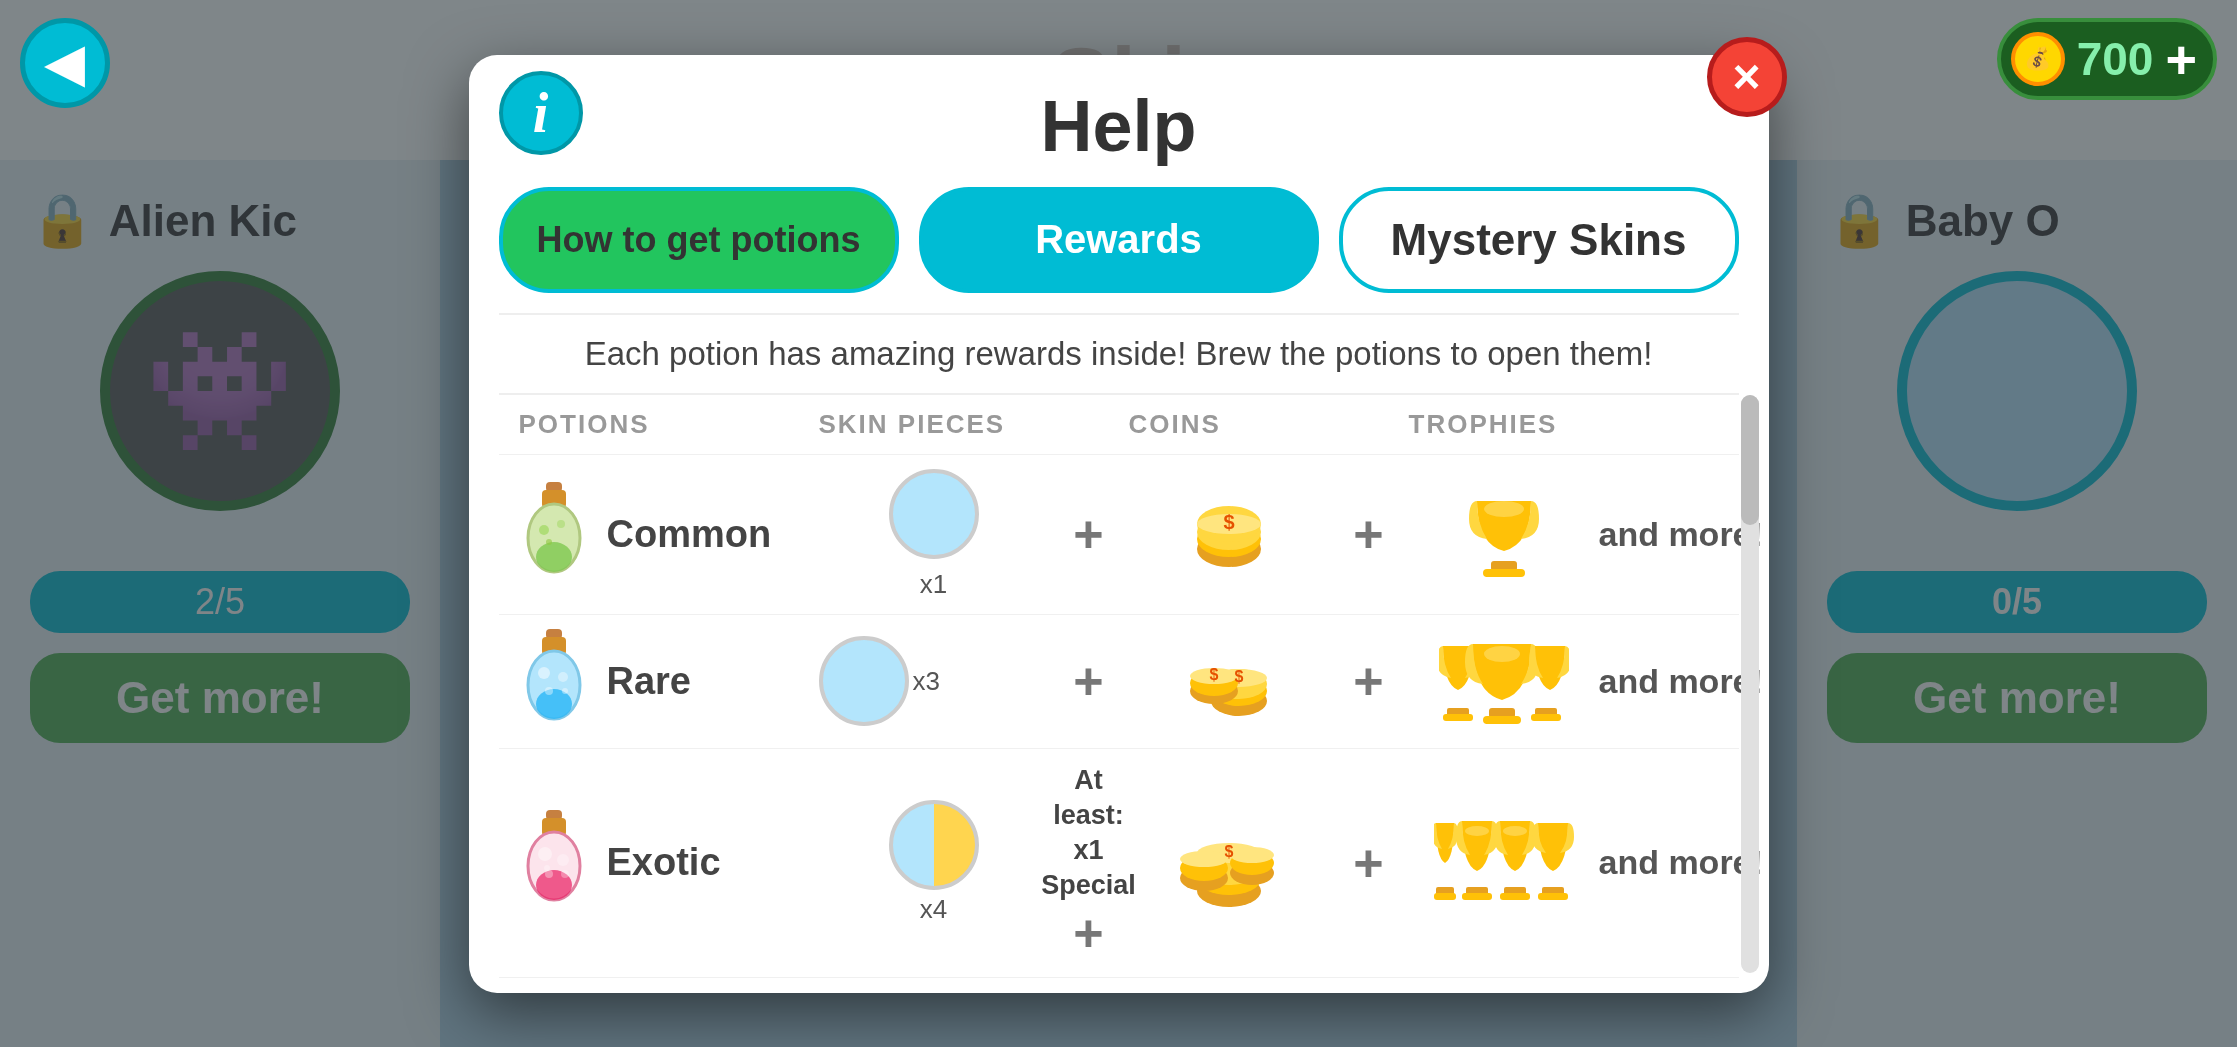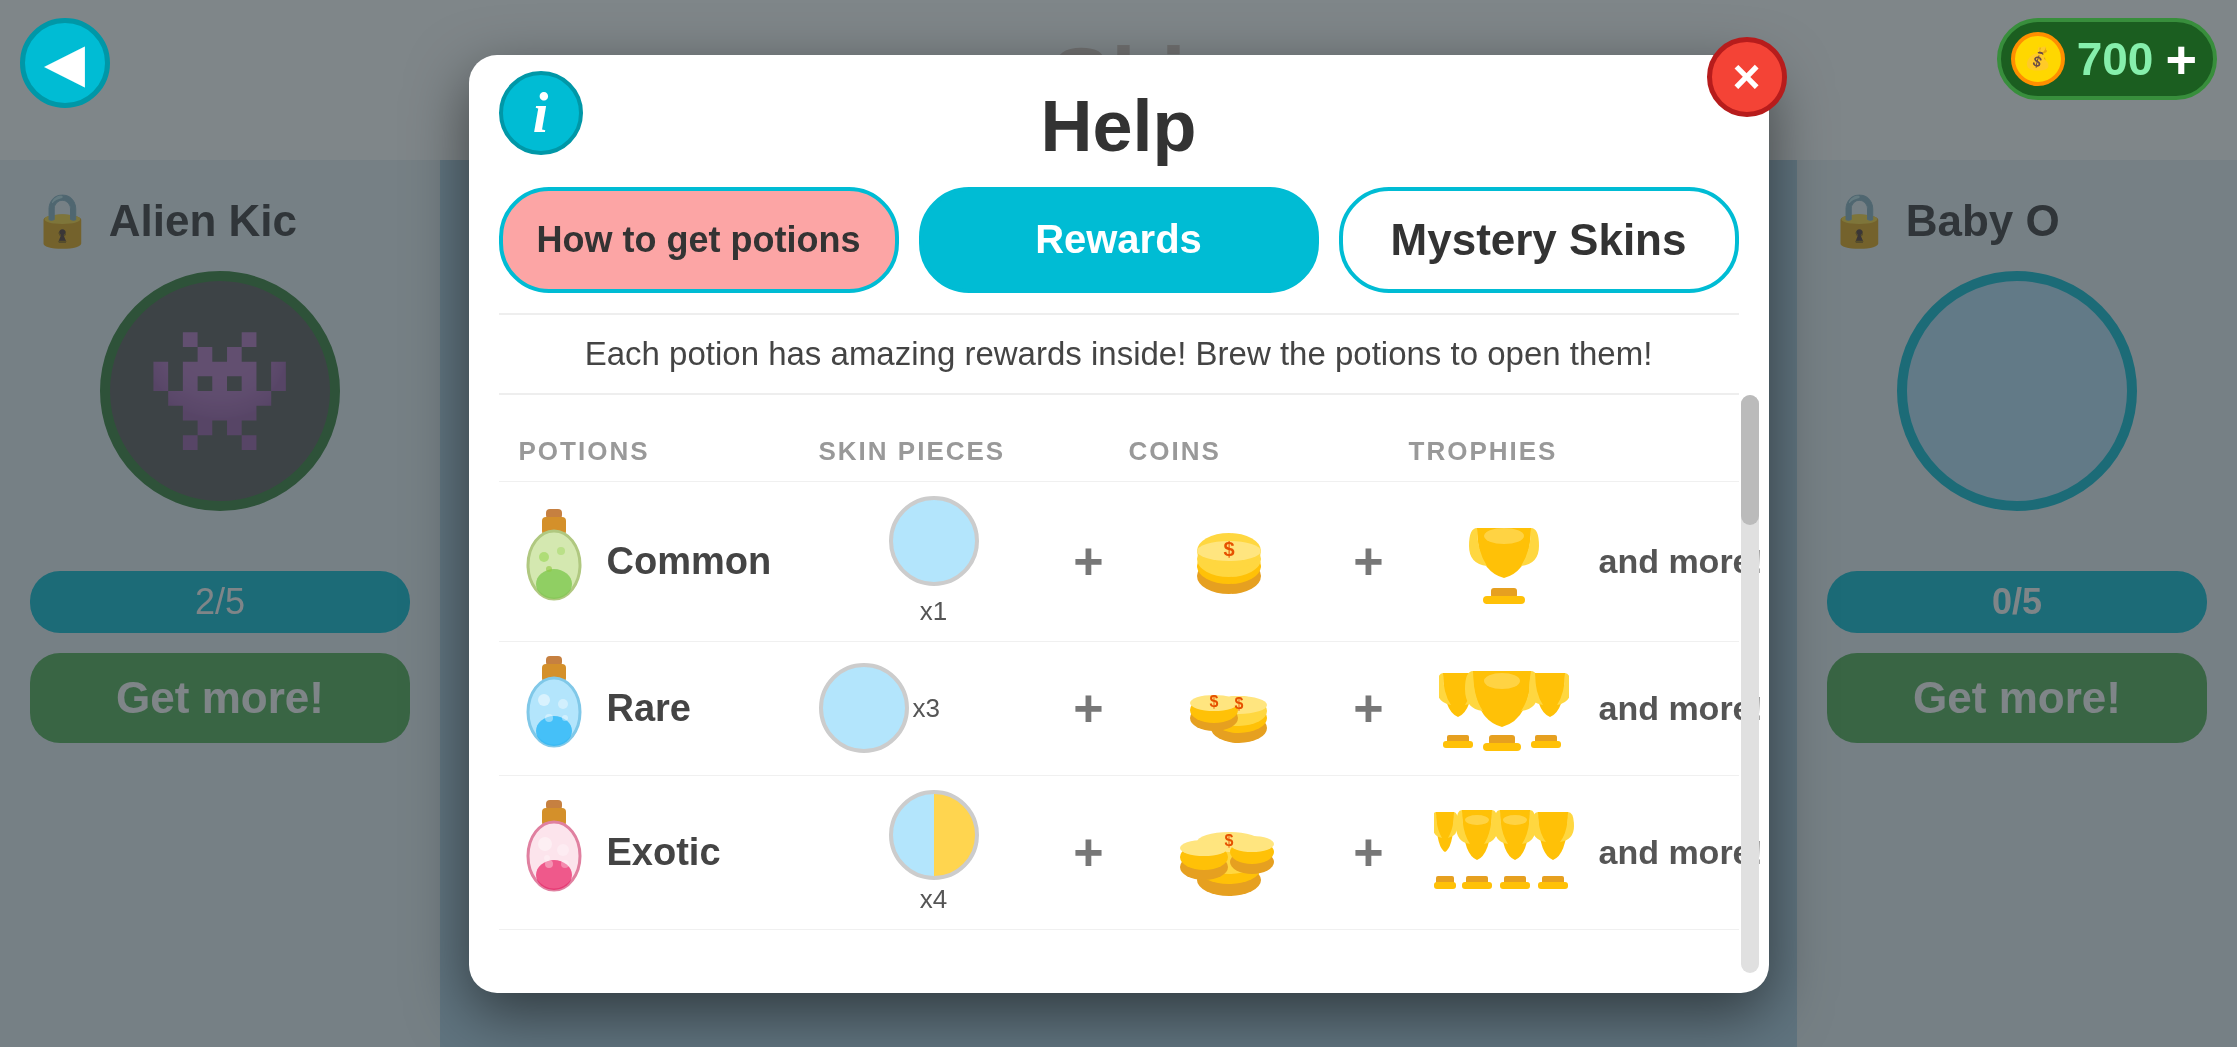--- a/index.html
+++ b/index.html
@@ -80,32 +80,32 @@
     </div>
 
     <div style="display:flex;align-items:center;justify-content:center;padding:30px 40px 20px;position:relative;">
       <div style="position:absolute;left:30px;top:16px;width:84px;height:84px;background:#00bcd4;border-radius:50%;border:4px solid #0097a7;display:flex;align-items:center;justify-content:center;font-size:56px;color:white;font-weight:bold;font-style:italic;font-family:Georgia,serif;">
         <span>i</span>
       </div>
       <h1 style="font-size:72px;font-weight:bold;color:#333;">Help</h1>
     </div>
 
     <div style="display:flex;gap:20px;padding:0 30px 20px;">
-      <button style="flex:1;padding:24px 20px;border-radius:50px;border:4px solid #00bcd4;font-size:36px;font-weight:bold;cursor:pointer;background:#fca5a5;color:#333;">How to get potions</button>
+      <button style="flex:1;padding:24px 20px;border-radius:50px;border:4px solid #00bcd4;font-size:36px;font-weight:bold;cursor:pointer;background:#22c55e;color:#333;">How to get potions</button>
       <button style="flex:1;padding:24px 20px;border-radius:50px;border:4px solid #00bcd4;font-size:40px;font-weight:bold;cursor:pointer;background:#00bcd4;color:white;">Rewards</button>
       <button style="flex:1;padding:24px 20px;border-radius:50px;border:4px solid #00bcd4;font-size:44px;font-weight:bold;cursor:pointer;background:white;color:#333;">Mystery Skins</button>
     </div>
 
     <div style="padding:0 30px 20px;overflow-y:auto;max-height:680px;position:relative;">
 
       <div style="text-align:center;font-size:33px;color:#444;padding:20px 0;border-top:2px solid #eee;border-bottom:2px solid #eee;margin-bottom:0;">Each potion has amazing rewards inside! Brew the potions to open them!</div>
 
       <div>
 
-        <div style="display:grid;grid-template-columns:300px 230px 80px 200px 80px 190px 180px;padding:14px 20px;color:#999;font-size:26px;letter-spacing:2px;font-weight:bold;align-items:center;margin-top:27px;">
+        <div style="display:grid;grid-template-columns:300px 230px 80px 200px 80px 190px 180px;padding:14px 20px;color:#999;font-size:26px;letter-spacing:2px;font-weight:bold;align-items:center;">
           <span>POTIONS</span>
           <span>SKIN PIECES</span>
           <span></span>
           <span>COINS</span>
           <span></span>
           <span>TROPHIES</span>
           <span></span>
         </div>
 
         <div style="display:grid;grid-template-columns:300px 230px 80px 200px 80px 190px 180px;align-items:center;padding:14px 20px;border-top:1px solid #f0f0f0;min-height:130px;">
@@ -240,20 +240,21 @@
             <span style="font-size:38px;font-weight:bold;color:#444;">Exotic</span>
           </div>
 
           <div style="display:flex;flex-direction:column;align-items:center;gap:4px;">
             <div style="width:90px;height:90px;border-radius:50%;background:linear-gradient(to right, #b3e5fc 50%, #ffd54f 50%);border:4px solid #ccc;"></div>
             <span style="font-size:26px;color:#555;">x4</span>
           </div>
 
           <div style="font-size:52px;color:#777;font-weight:bold;text-align:center;display:flex;align-items:center;justify-content:center;">
             <div>
+              <div style="font-size:27px;color:#444;line-height:1.3;">At least: x1 Special</div>
               <span style="font-size:52px;">+</span>
             </div>
           </div>
 
           <div style="display:flex;align-items:center;justify-content:center;">
             <svg width="110" height="100" viewBox="0 0 110 100">
               <ellipse cx="55" cy="78" rx="32" ry="16" fill="#e6a020"></ellipse>
               <ellipse cx="55" cy="66" rx="32" ry="16" fill="#ffc107"></ellipse>
               <ellipse cx="55" cy="56" rx="32" ry="16" fill="#ffd740"></ellipse>
               <ellipse cx="55" cy="47" rx="32" ry="16" fill="#ffd740"></ellipse>

